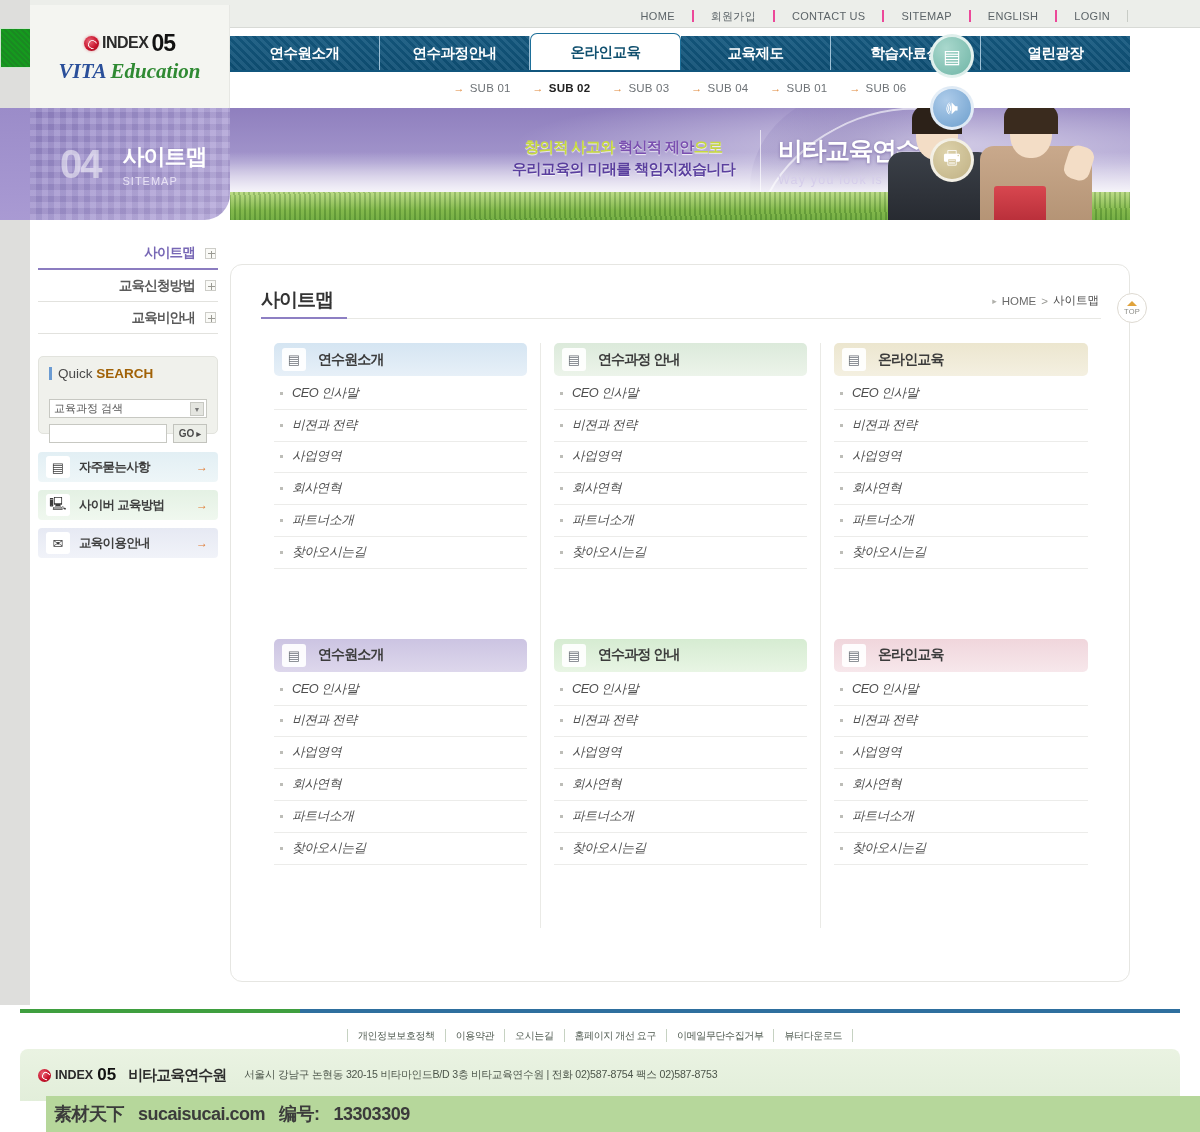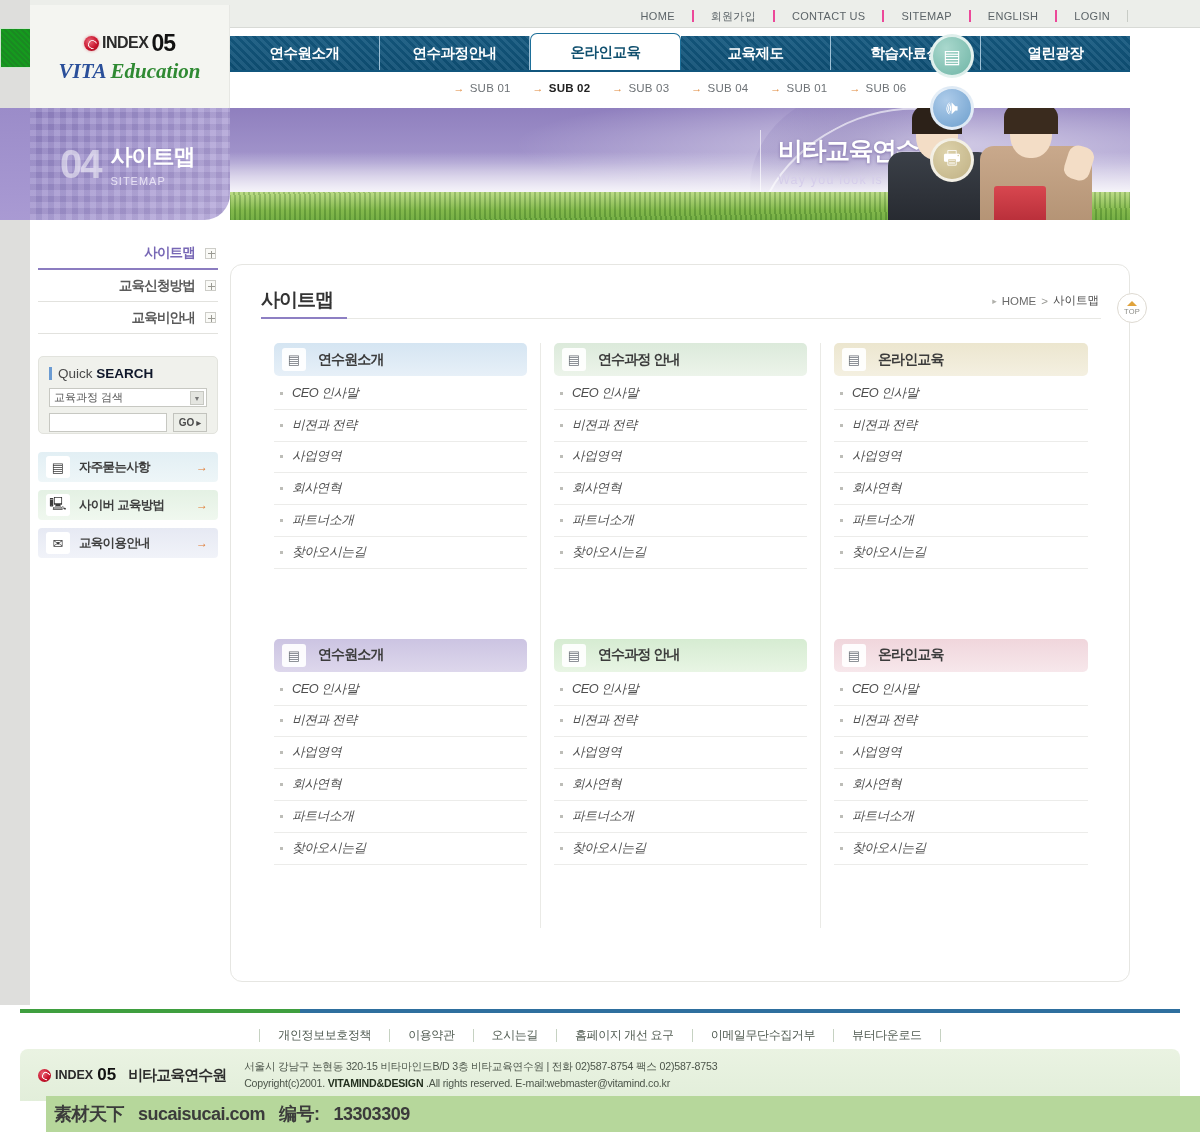--- a/index.html
+++ b/index.html
@@ -120,21 +120,21 @@
   .subitem.active { color: #222; font-weight: 700; }
 
   
   .title-panel {
     position: absolute; left: 30px; top: 108px; width: 200px; height: 112px;
     background:
       repeating-linear-gradient(0deg, rgba(255,255,255,.10) 0 6px, rgba(0,0,0,.03) 6px 12px),
       repeating-linear-gradient(90deg, rgba(255,255,255,.10) 0 6px, rgba(0,0,0,.03) 6px 12px),
       linear-gradient(135deg,#9182c4 0%, #a496d0 55%, #b3a6d9 100%);
     border-radius: 0 0 26px 0;
-    display: flex; align-items: center; padding-left: 30px; gap: 10px;
+    display: flex; align-items: center; padding-left: 30px; gap: 22px;
   }
   .title-num {
     font-size: 40px; font-weight: 700; color: rgba(255,255,255,.52);
     line-height: 1; letter-spacing: -2px;
   }
   .title-ko { font-size: 22px; font-weight: 700; color: #ffffff; letter-spacing: -1px; }
   .title-en { font-size: 11px; color: #e7e1f4; letter-spacing: 1px; margin-top: 3px; }
 
   .banner {
     position: absolute; left: 230px; top: 108px; width: 900px; height: 130px;
@@ -220,23 +220,23 @@
   .plusbox::after  { left:4.5px; top:2px; width:1px; height:7px; }
 
   .qsearch {
     margin: 22px 0 0 8px; width: 180px; height: 78px;
     background: #f0f1ec; border: 1px solid #e2e3dd; border-radius: 5px;
     padding: 9px 10px;
   }
   .qs-title { display:flex; align-items:center; gap:6px; }
   .qs-bar { width:3px; height:13px; background:#6b9bd2; }
   .qs-text { font-size: 13.5px; color: #4a4a4a; }
-  .qs-text b { color:#0f172a; }
+  .qs-text b { color:#a16207; }
   .qs-select {
-    margin-top: 7px; width: 158px; height: 19px; background: #ffffff;
+    margin-top: 18px; width: 158px; height: 19px; background: #ffffff;
     border: 1px solid #c7c8c2; display: flex; align-items: center;
     padding: 0 4px; font-size: 11px; color: #555; position: relative;
   }
   .qs-caret {
     position:absolute; right:2px; top:2px; width:14px; height:14px;
     background:#e4e5e0; border:1px solid #c7c8c2;
     display:flex; align-items:center; justify-content:center;
     font-size:7px; color:#777;
   }
   .qs-row { margin-top: 6px; display: flex; gap: 6px; align-items:center;}
@@ -342,22 +342,22 @@
   
   .footer { position: absolute; left: 0; top: 1005px; width: 1200px; height: 127px; }
   .foot-rule { position:absolute; left:0; top:4px; width:1200px; height:4px; }
   .fr-green { position:absolute; left:20px; top:0; width:280px; height:4px; background:#3f9f3f; }
   .fr-blue  { position:absolute; left:300px; top:0; width:880px; height:4px; background:#2e6f9e; }
   .foot-links {
     position: absolute; left: 0; top: 16px; width: 1200px; height: 28px;
     display: flex; align-items: center; justify-content: center; gap: 0;
   }
   .foot-links a {
-    font-size: 12px; color: #4f5a50; text-decoration: none;
-    padding: 0 18px; border-left: 1px solid #c6d2c2; line-height: 13px;
+    font-size: 10px; color: #4f5a50; text-decoration: none;
+    padding: 0 10px; border-left: 1px solid #c6d2c2; line-height: 13px;
     letter-spacing: -.4px; white-space: nowrap;
   }
   .foot-links .tailbar { width:1px; height:13px; background:#c6d2c2; }
   .foot-box {
     position: absolute; left: 20px; top: 44px; width: 1160px; height: 52px;
     background: linear-gradient(180deg,#eaf3e2,#e2eeda);
     border-radius: 8px 8px 0 0;
     display: flex; align-items: center; padding-left: 18px; gap: 18px;
   }
   .fb-logo { display: flex; align-items: center; gap: 4px; }
@@ -473,20 +473,26 @@
       <div class="title-en">SITEMAP</div>
     </div>
   </div>
 
   <div class="banner">
     <div class="banner-globe"></div>
     <div class="banner-arc"></div>
     <div class="banner-mist"></div>
     <div class="banner-grass"></div>
 
+    <div class="banner-slogan">
+      <div>
+        <span class="slog-a">창의적 사고와 </span><span class="slog-b">혁신적 제안</span><span class="slog-a">으로</span>
+      </div>
+      <div class="slog-c">우리교육의 미래를 책임지겠습니다</div>
+    </div>
 
     <div class="banner-div"></div>
 
     <div class="banner-brand">
       <div class="brand-ko">비타교육연수원</div>
       <div class="brand-en">Way you look is up to you</div>
     </div>
 
     <div class="banner-people">
       <div class="p-body" style="left:18px;bottom:0;width:104px;height:86px;background:linear-gradient(180deg,#3b4048,#22252b);"></div>
@@ -797,21 +803,20 @@
       </nav>
     <div class="foot-box">
       <div class="fb-logo">
         <span class="fb-mark"></span>
         <span class="fb-index">INDEX</span>
         <span class="fb-05">05</span>
         <span class="fb-name">비타교육연수원</span>
       </div>
       <div class="fb-text">
         <div>서울시 강남구 논현동 320-15 비타마인드B/D 3층 비타교육연수원  |  전화 02)587-8754 팩스 02)587-8753</div>
-        <div><span>Copyright(c)2001. </span><b>VITAMIND&amp;DESIGN</b><span> .All rights reserved. E-mail:webmaster@vitamind.co.kr</span></div>
       </div>
     </div>
   </footer>
 
   <div class="watermark">
     <span class="wm-t">素材天下</span>
     <span class="wm-t">sucaisucai.com</span>
     <span class="wm-t">编号:</span>
     <span class="wm-t">13303309</span>
   </div>

